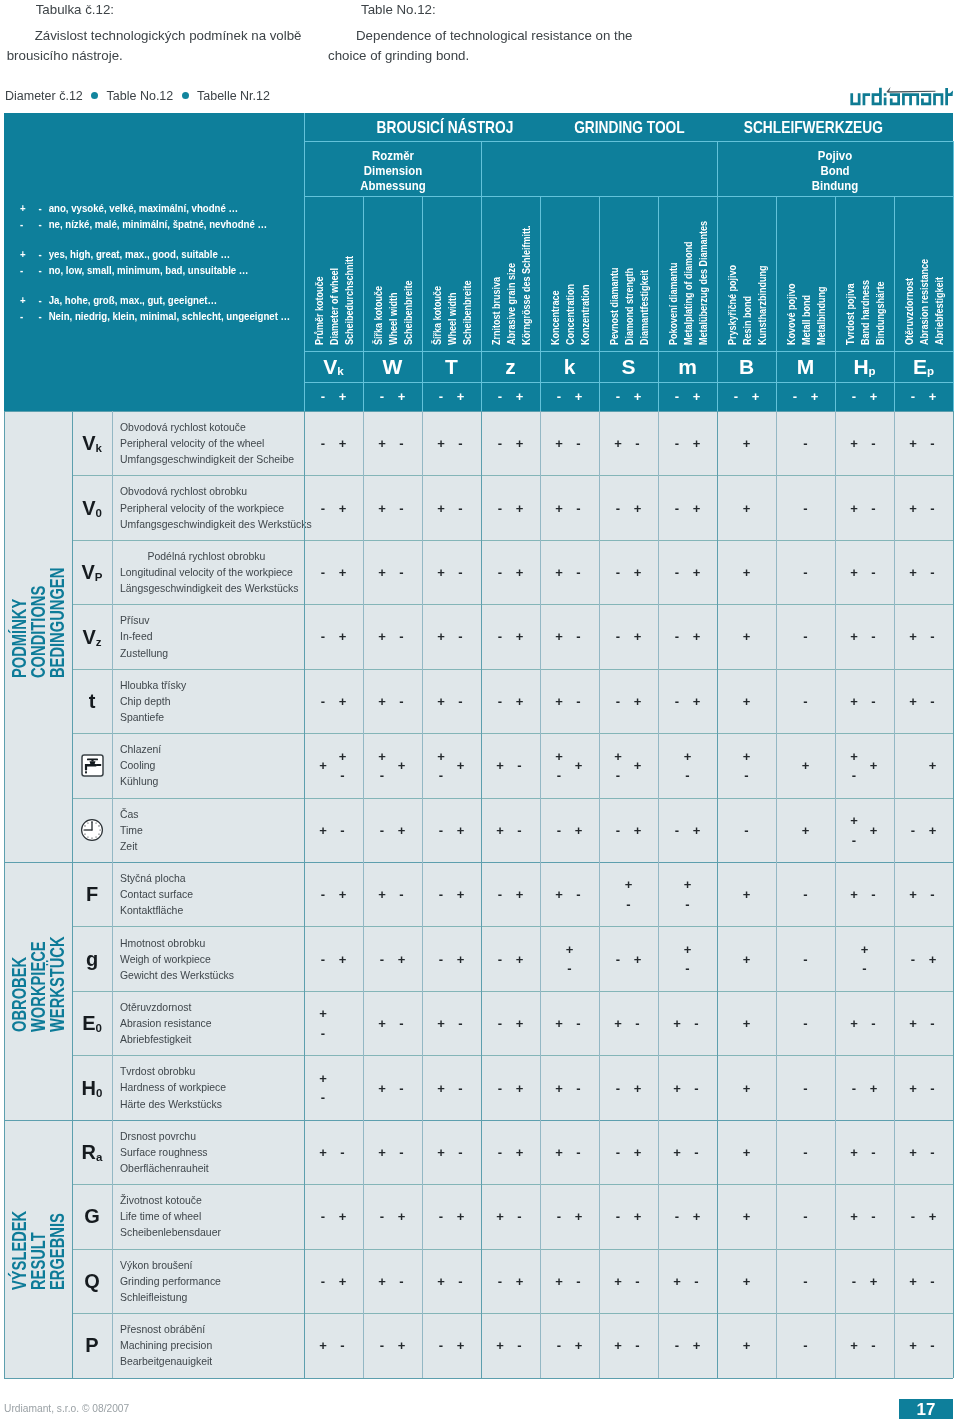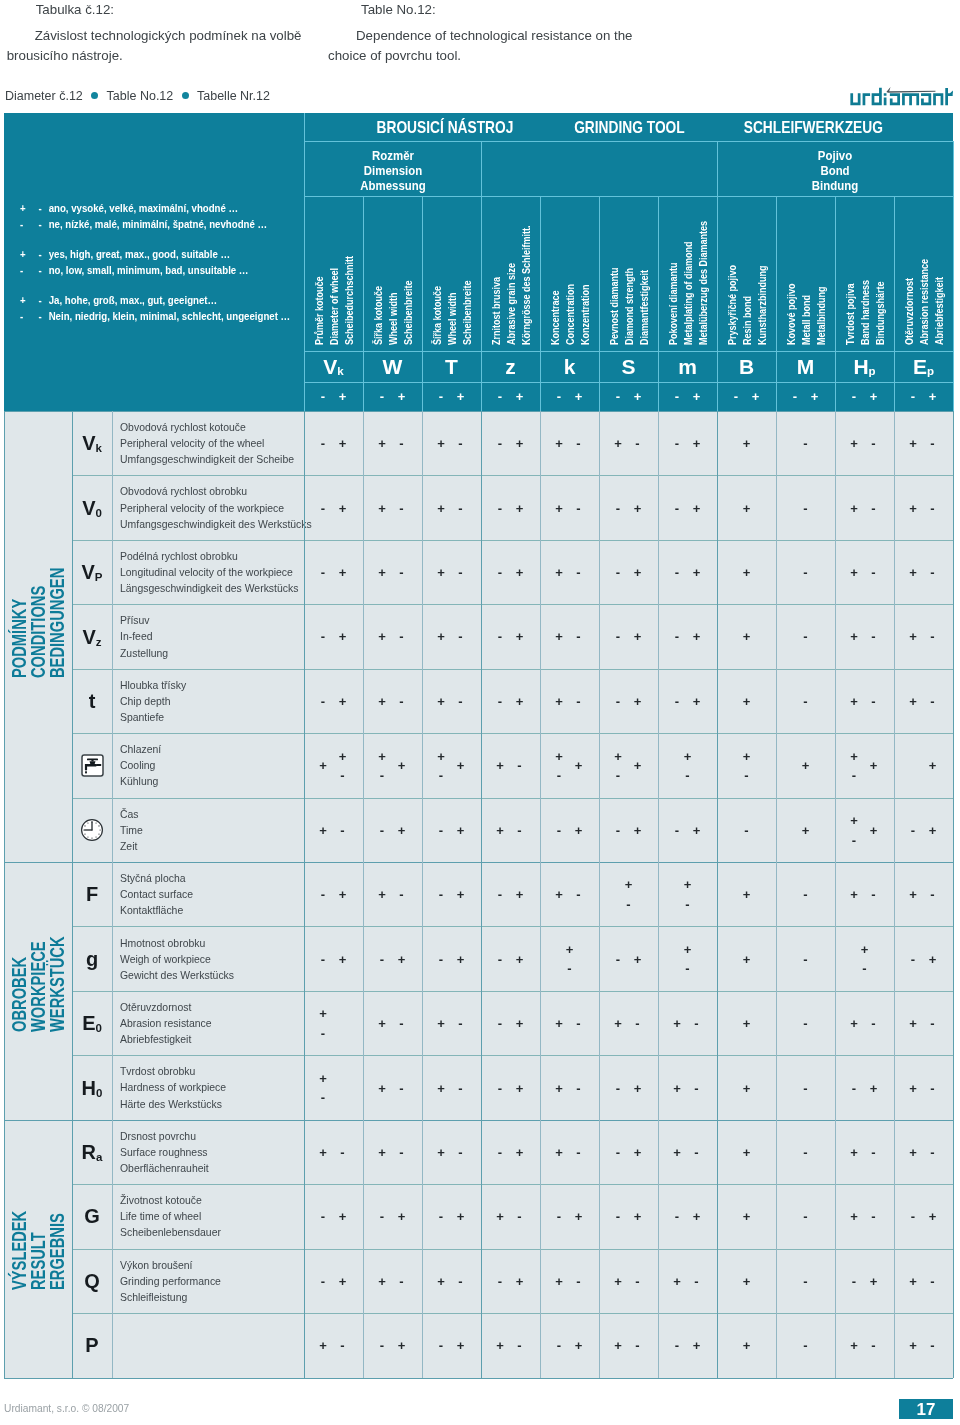--- a/index.html
+++ b/index.html
@@ -101,21 +101,21 @@
     <span class="lbl">Tabulka č.12:</span>
     <span class="bdy">
       <span class="bl">Závislost technologických podmínek na volbě</span>
       <span class="bl">brousicího nástroje.</span>
     </span>
   </div>
   <div class="icol" id="ic-en">
     <span class="lbl">Table No.12:</span>
     <span class="bdy">
       <span class="bl">Dependence of technological resistance on the</span>
-      <span class="bl">choice of povrchu tool.</span>
+      <span class="bl">choice of grinding bond.</span>
     </span>
   </div>
 </div>
 <div id="caption">
   <span>Diameter č.12</span>
   <span class="bul"></span>
   <span>Table No.12</span>
   <span class="bul"></span>
   <span>Tabelle Nr.12</span>
 </div>
@@ -430,21 +430,21 @@
       <span style="left:38.5px;top:32.2px;transform:translate(-50%,-50%);">-</span>
     </div>
   <div class="dcell" style="left:890px;top:362.43px;width:59px;height:64.43px;">
       <span style="left:19.0px;top:32.2px;transform:translate(-50%,-50%);">+</span>
       <span style="left:38.5px;top:32.2px;transform:translate(-50%,-50%);">-</span>
     </div>
   <div class="rsym" style="left:68px;top:426.87px;width:40px;height:64.43px;">
     <span>V</span>
     <sub>P</sub>
   </div>
-  <div class="rtxt" style="left:108px;top:426.87px;width:192px;height:64.43px;">
+  <div class="rtxt" style="left:108px;top:426.87px;width:192px;height:64.43px;text-align:center;">
     <div>Podélná rychlost obrobku</div>
     <div>Longitudinal velocity of the workpiece</div>
     <div>Längsgeschwindigkeit des Werkstücks</div>
   </div>
   <div class="dcell" style="left:300px;top:426.87px;width:59px;height:64.43px;">
       <span style="left:19.0px;top:32.2px;transform:translate(-50%,-50%);">-</span>
       <span style="left:38.5px;top:32.2px;transform:translate(-50%,-50%);">+</span>
     </div>
   <div class="dcell" style="left:359px;top:426.87px;width:59px;height:64.43px;">
       <span style="left:19.0px;top:32.2px;transform:translate(-50%,-50%);">+</span>
@@ -1070,20 +1070,25 @@
   <div class="dcell" style="left:831px;top:1135.63px;width:59px;height:64.43px;">
       <span style="left:19.0px;top:32.2px;transform:translate(-50%,-50%);">-</span>
       <span style="left:38.5px;top:32.2px;transform:translate(-50%,-50%);">+</span>
     </div>
   <div class="dcell" style="left:890px;top:1135.63px;width:59px;height:64.43px;">
       <span style="left:19.0px;top:32.2px;transform:translate(-50%,-50%);">+</span>
       <span style="left:38.5px;top:32.2px;transform:translate(-50%,-50%);">-</span>
     </div>
   <div class="rsym" style="left:68px;top:1200.07px;width:40px;height:64.43px;">
     <span>P</span>
+  </div>
+  <div class="rtxt" style="left:108px;top:1200.07px;width:192px;height:64.43px;">
+    <div>Přesnost obrábění</div>
+    <div>Machining precision</div>
+    <div>Bearbeitgenauigkeit</div>
   </div>
   <div class="dcell" style="left:300px;top:1200.07px;width:59px;height:64.43px;">
       <span style="left:19.0px;top:32.2px;transform:translate(-50%,-50%);">+</span>
       <span style="left:38.5px;top:32.2px;transform:translate(-50%,-50%);">-</span>
     </div>
   <div class="dcell" style="left:359px;top:1200.07px;width:59px;height:64.43px;">
       <span style="left:19.0px;top:32.2px;transform:translate(-50%,-50%);">-</span>
       <span style="left:38.5px;top:32.2px;transform:translate(-50%,-50%);">+</span>
     </div>
   <div class="dcell" style="left:418px;top:1200.07px;width:59px;height:64.43px;">

